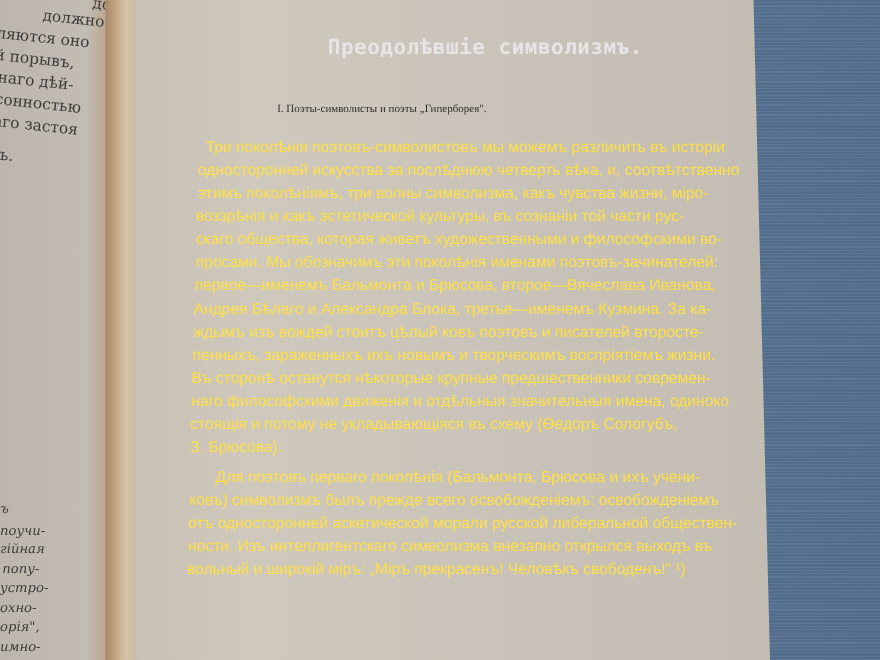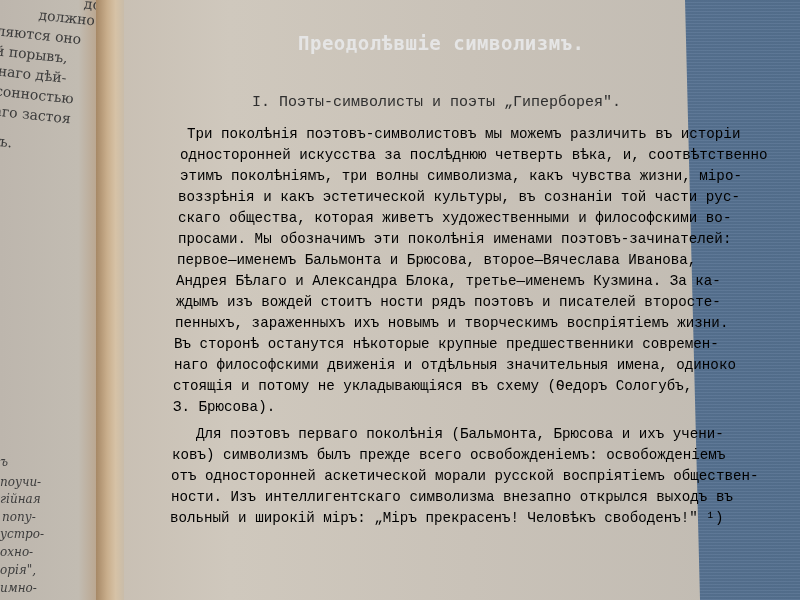--- a/index.html
+++ b/index.html
@@ -35,22 +35,22 @@
   }
   .left-lines-bottom { position:absolute; left:0; top:455px; }
   .left-lines-bottom .ln {
     position:absolute; white-space:nowrap; font-size:12px; color:#3c3c3c; font-style:italic;
   }
   .text { position:absolute; color:#2d2d2d; white-space:nowrap; }
   .title {
     left:298px; top:32px; font-size:19px; font-weight:bold; letter-spacing:0.5px; color:#e5e5e5;
     font-family:"DejaVu Sans Mono", monospace;
   }
-  .subtitle { left:252px; top:94px; font-size:15px; color:#2f2f2f; font-family:Liberation Mono, monospace; }
-  .body-line { font-size:14.2px; font-family:Liberation Mono, monospace; color:#000000; }
+  .subtitle { left:252px; top:94px; font-size:10px; color:#2f2f2f; font-family:Liberation Serif, serif; }
+  .body-line { font-size:14.2px; font-family:Liberation Sans, sans-serif; color:#fde047; }
 </style>
 </head>
 <body>
 
 <div class="cloth" data-name="blue-cloth-background"></div>
 
 <div class="left-page" data-name="left-page">
   <div class="left-lines" data-name="left-page-top-text">
     <span class="ln" style="left:88px;top:-14px" data-name="left-line">до-</span>
     <span class="ln" style="left:44px;top:2px" data-name="left-line">должно</span>
@@ -81,33 +81,33 @@
 
 <div data-name="paragraph-1">
   <div class="text body-line" style="left:187px;top:126px" data-name="text-line">Три поколѣнія поэтовъ-символистовъ мы можемъ различить въ исторіи</div>
   <div class="text body-line" style="left:180px;top:147px" data-name="text-line">односторонней искусства за послѣднюю четверть вѣка, и, соотвѣтственно</div>
   <div class="text body-line" style="left:180px;top:168px" data-name="text-line">этимъ поколѣніямъ, три волны символизма, какъ чувства жизни, міро-</div>
   <div class="text body-line" style="left:178px;top:189px" data-name="text-line">воззрѣнія и какъ эстетической культуры, въ сознаніи той части рус-</div>
   <div class="text body-line" style="left:178px;top:210px" data-name="text-line">скаго общества, которая живетъ художественными и философскими во-</div>
   <div class="text body-line" style="left:178px;top:231px" data-name="text-line">просами. Мы обозначимъ эти поколѣнія именами поэтовъ-зачинателей:</div>
   <div class="text body-line" style="left:177px;top:252px" data-name="text-line">первое—именемъ Бальмонта и Брюсова, второе—Вячеслава Иванова,</div>
   <div class="text body-line" style="left:176px;top:273px" data-name="text-line">Андрея Бѣлаго и Александра Блока, третье—именемъ Кузмина. За ка-</div>
-  <div class="text body-line" style="left:176px;top:294px" data-name="text-line">ждымъ изъ вождей стоитъ ности рядъ поэтовъ и писателей второсте-</div>
+  <div class="text body-line" style="left:176px;top:294px" data-name="text-line">ждымъ изъ вождей стоитъ цѣлый ковъ поэтовъ и писателей второсте-</div>
   <div class="text body-line" style="left:175px;top:315px" data-name="text-line">пенныхъ, зараженныхъ ихъ новымъ и творческимъ воспріятіемъ жизни.</div>
 
   <div class="text body-line" style="left:174px;top:336px" data-name="text-line">Въ сторонѣ останутся нѣкоторые крупные предшественники современ-</div>
   <div class="text body-line" style="left:174px;top:357px" data-name="text-line">наго философскими движенія и отдѣльныя значительныя имена, одиноко</div>
   <div class="text body-line" style="left:173px;top:378px" data-name="text-line">стоящія и потому не укладывающіяся въ схему (Ѳедоръ Сологубъ,</div>
   <div class="text body-line" style="left:173px;top:399px" data-name="text-line">З. Брюсова).</div>
 </div>
 
 <div data-name="paragraph-2">
   <div class="text body-line" style="left:196px;top:426px" data-name="text-line">Для поэтовъ перваго поколѣнія (Бальмонта, Брюсова и ихъ учени-</div>
   <div class="text body-line" style="left:172px;top:447px" data-name="text-line">ковъ) символизмъ былъ прежде всего освобожденіемъ: освобожденіемъ</div>
-  <div class="text body-line" style="left:171px;top:468px" data-name="text-line">отъ односторонней аскетической морали русской воспріятіемъ обществен-</div>
+  <div class="text body-line" style="left:171px;top:468px" data-name="text-line">отъ односторонней аскетической морали русской либеральной обществен-</div>
   <div class="text body-line" style="left:171px;top:489px" data-name="text-line">ности. Изъ интеллигентскаго символизма внезапно открылся выходъ въ</div>
   <div class="text body-line" style="left:170px;top:510px" data-name="text-line">вольный и широкій міръ: „Міръ прекрасенъ! Человѣкъ свободенъ!" ¹)</div>
 </div>
 
 <style>
   [data-name="paragraph-2"] .text { }
 </style>
 
 <div data-name="paragraph-3" style="position:absolute;left:0;top:0;">
   

